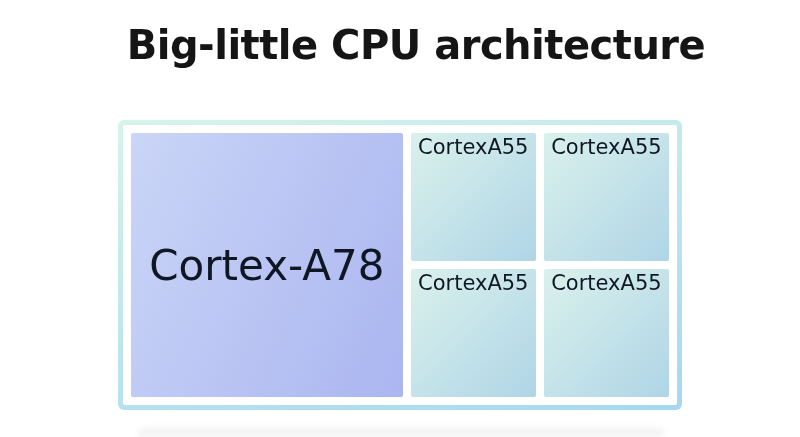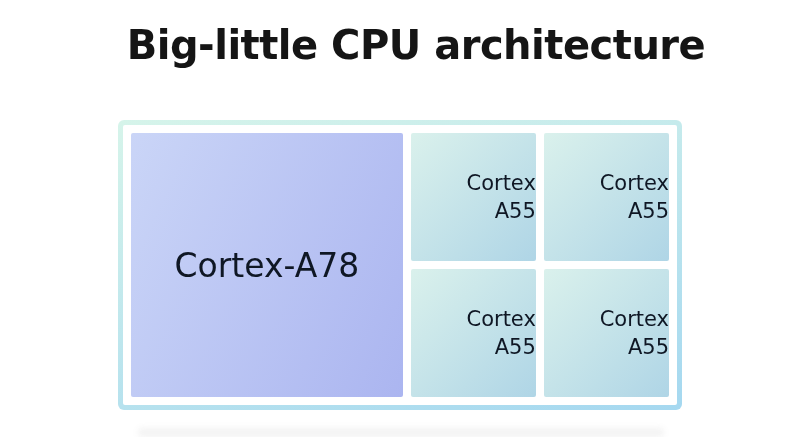--- a/index.html
+++ b/index.html
@@ -36,31 +36,31 @@
   .frame-inner{
     box-sizing:border-box;width:100%;height:100%;
     background:#ffffff;border-radius:2px;padding:8px;
     display:flex;gap:8px;
   }
   .big-core{
     flex:0 0 50.5%;
     background:linear-gradient(115deg,var(--big1) 0%,var(--big2) 100%);
     border-radius:2px;
     display:flex;align-items:center;justify-content:center;
-    font-size:33px;color:var(--coretext);
+    font-size:42px;color:var(--coretext);
   }
   .little-grid{
     flex:1;display:grid;
     grid-template-columns:1fr 1fr;grid-template-rows:1fr 1fr;
     gap:8px;
   }
   .little-core{
     background:linear-gradient(135deg,var(--lit1) 0%,var(--lit2) 100%);
     border-radius:2px;
-    display:flex;flex-direction:column;align-items:flex-end;justify-content:center;
+    display:flex;align-items:flex-start;justify-content:center;
     font-size:21px;line-height:1.35;color:var(--coretext);
   }
   .bottom-artifact{
     position:absolute;left:138px;top:428px;width:526px;height:9px;
     background:#8a8a8a;opacity:0.10;filter:blur(3px);border-radius:4px;
   }
 </style>
 </head>
 <body>
 

